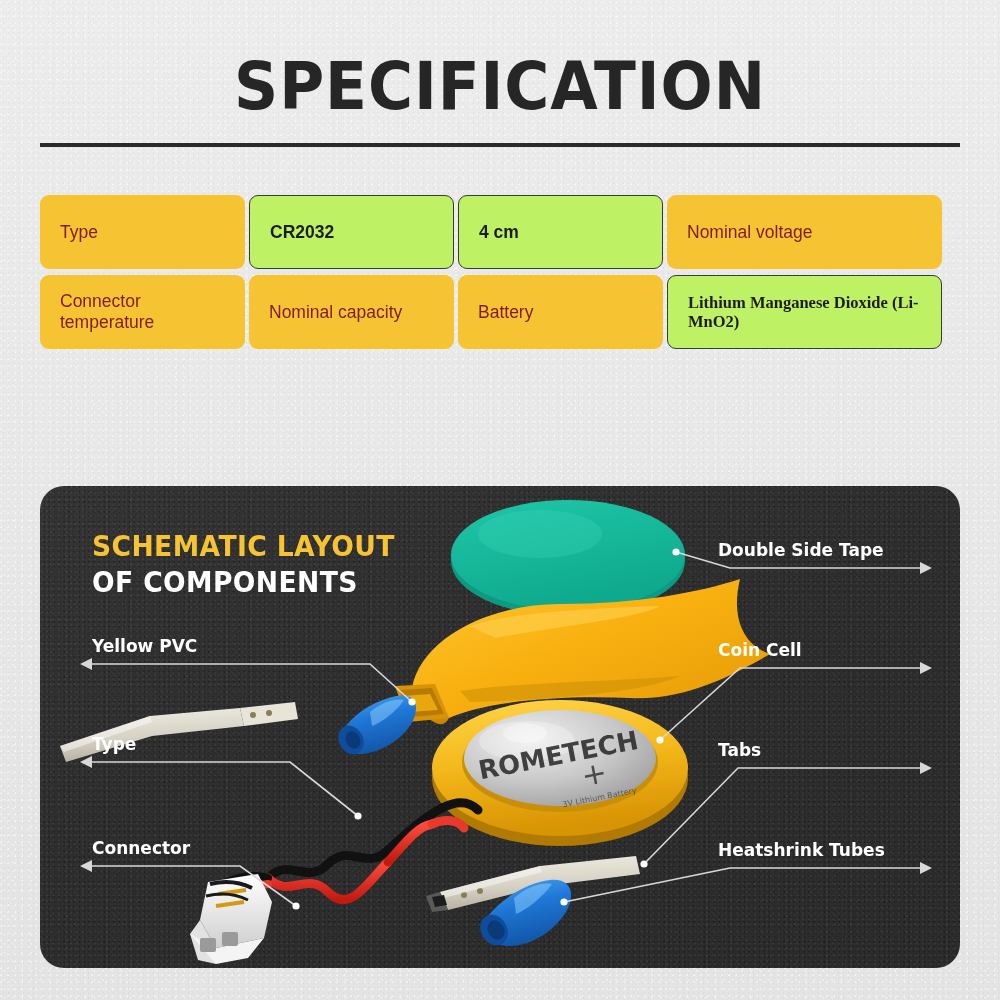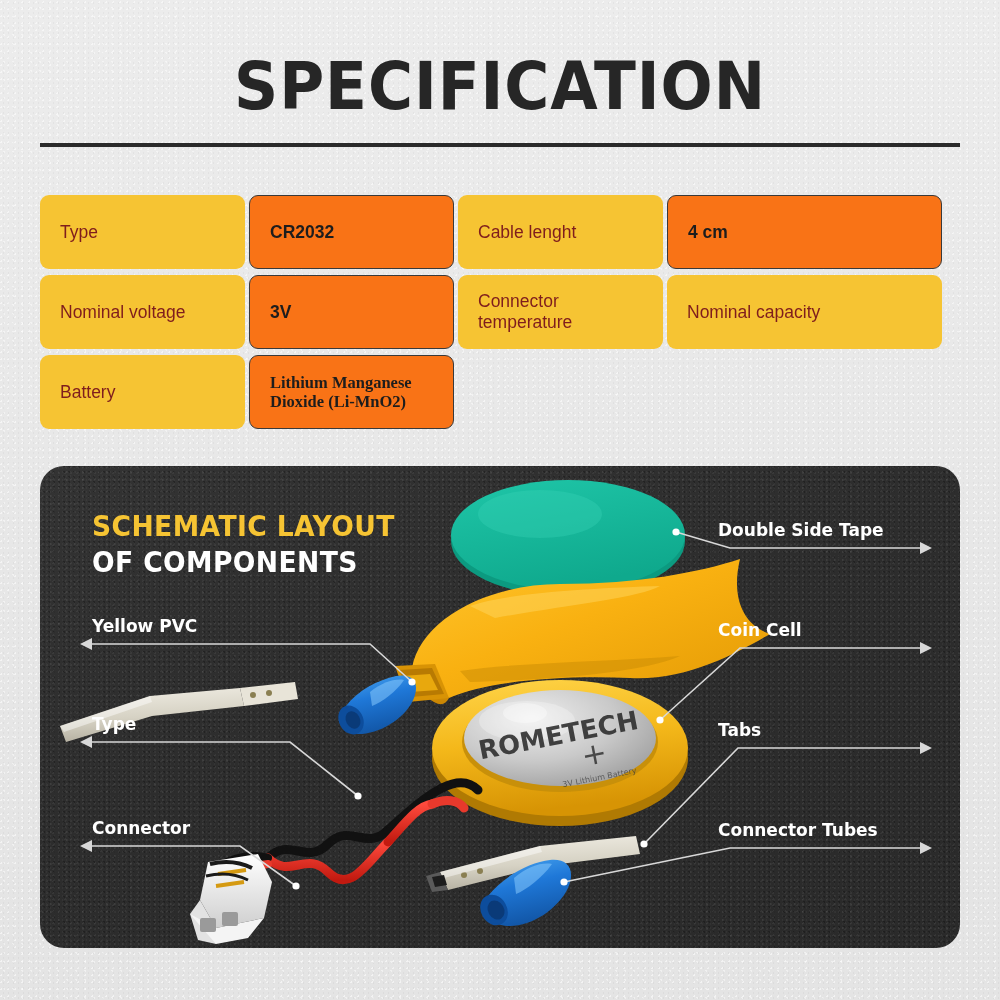--- a/index.html
+++ b/index.html
@@ -53,30 +53,30 @@
     padding:0 20px;
     font-size:17.5px;
     line-height:1.18;
   }
   .cell.key{
     background:#f6c433;
     color:#7f1d1d;
     font-weight:400;
   }
   .cell.val{
-    background:#f97316;
+    background:#bef264;
     border:1.6px solid #3a3a3a;
     color:#1d1d1d;
     font-weight:700;
   }
   .cell.val.small{ font-size:16.5px;font-family:Liberation Serif, serif; }
 
   
   .panel{
-    position:absolute; left:40px; top:466px;
+    position:absolute; left:40px; top:486px;
     width:920px; height:482px;
     border-radius:24px;
     background:
       radial-gradient(circle at 18% 22%, rgba(255,255,255,.05) 0 1px, transparent 1px),
       radial-gradient(circle at 62% 48%, rgba(255,255,255,.04) 0 1px, transparent 1px),
       radial-gradient(circle at 35% 77%, rgba(255,255,255,.045) 0 1px, transparent 1px),
       radial-gradient(circle at 85% 15%, rgba(0,0,0,.25) 0 1px, transparent 1px),
       linear-gradient(160deg,#333333 0%, #2d2d2d 45%, #2a2a2a 100%);
     background-size:6px 6px, 4px 4px, 8px 8px, 5px 5px, 100% 100%;
     overflow:hidden;
@@ -113,25 +113,23 @@
 <body>
 
 <div class="noise-bg"></div>
 
 <div class="title">SPECIFICATION</div>
 <div class="title-rule"></div>
 
 <div class="spec-grid">
   <div class="cell key">Type</div>
   <div class="cell val">CR2032</div>
-  <div class="cell key">Cable lenght</div>
   <div class="cell val">4 cm</div>
 
   <div class="cell key">Nominal voltage</div>
-  <div class="cell val">3V</div>
   <div class="cell key">Connector temperature</div>
 
   <div class="cell key">Nominal capacity</div>
   <div class="cell key">Battery</div>
   <div class="cell val small">Lithium Manganese Dioxide (Li-MnO2)</div>
 </div>
 
 <div class="panel">
 
   <div class="panel-head">
@@ -316,14 +314,14 @@
     </g>
   </svg>
 
   <div class="callout" style="left:52px; top:150px;text-align:center;">Yellow PVC</div>
   <div class="callout" style="left:52px; top:248px;">Type</div>
   <div class="callout" style="left:52px; top:352px;">Connector</div>
 
   <div class="callout right" style="left:678px; top:54px;">Double Side Tape</div>
   <div class="callout right" style="left:678px; top:154px;">Coin Cell</div>
   <div class="callout right" style="left:678px; top:254px;">Tabs</div>
-  <div class="callout right" style="left:678px; top:354px;">Connector Tubes</div>
+  <div class="callout right" style="left:678px; top:354px;">Heatshrink Tubes</div>
 </div>
 
 </body></html>

